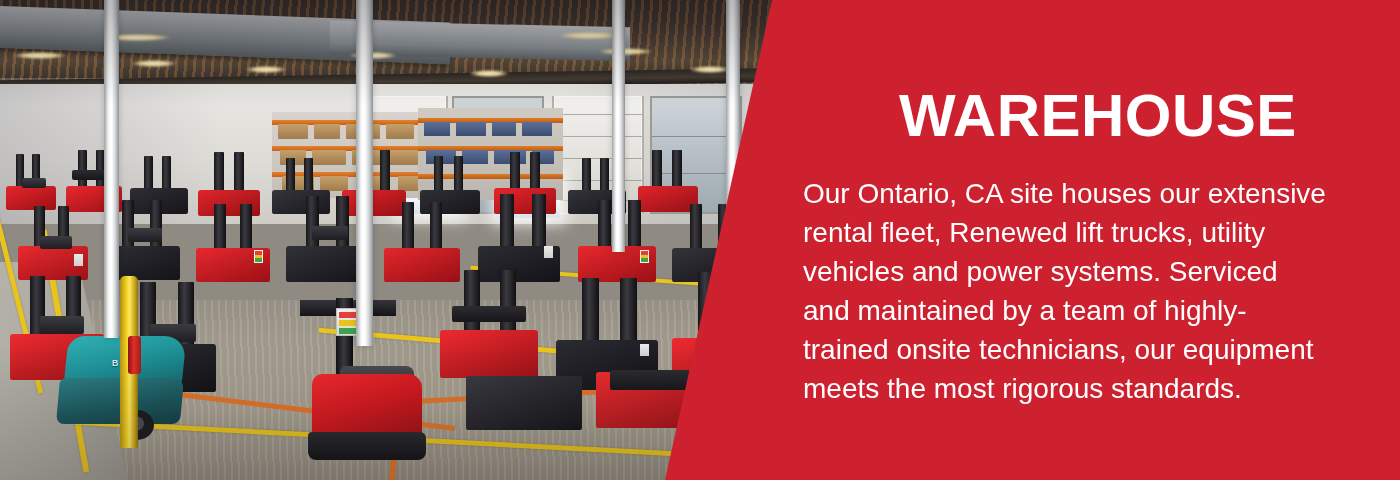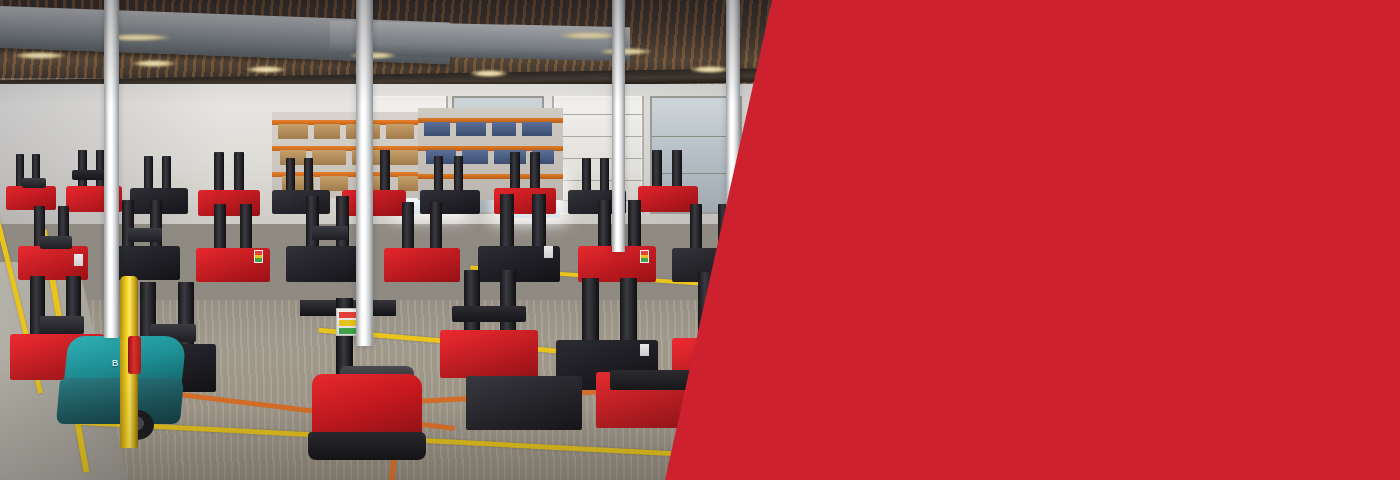--- a/index.html
+++ b/index.html
@@ -538,15 +538,17 @@
     <div class="col" style="left:356px; height:346px; width:17px;"></div>
     <div class="col" style="left:612px; height:252px; width:13px;"></div>
     <div class="col" style="left:726px; height:292px; width:14px;"></div>
 
     <div class="photo-grade"></div>
   </div>
 
   <div class="red-panel"></div>
 
   <div class="content">
+    <h1 class="title">WAREHOUSE</h1>
+    <p class="body-copy">Our Ontario, CA site houses our extensive rental fleet, Renewed lift trucks, utility vehicles and power systems. Serviced and maintained by a team of highly-trained onsite technicians, our equipment meets the most rigorous standards.</p>
   </div>
 
 </div>
 
 </body></html>

